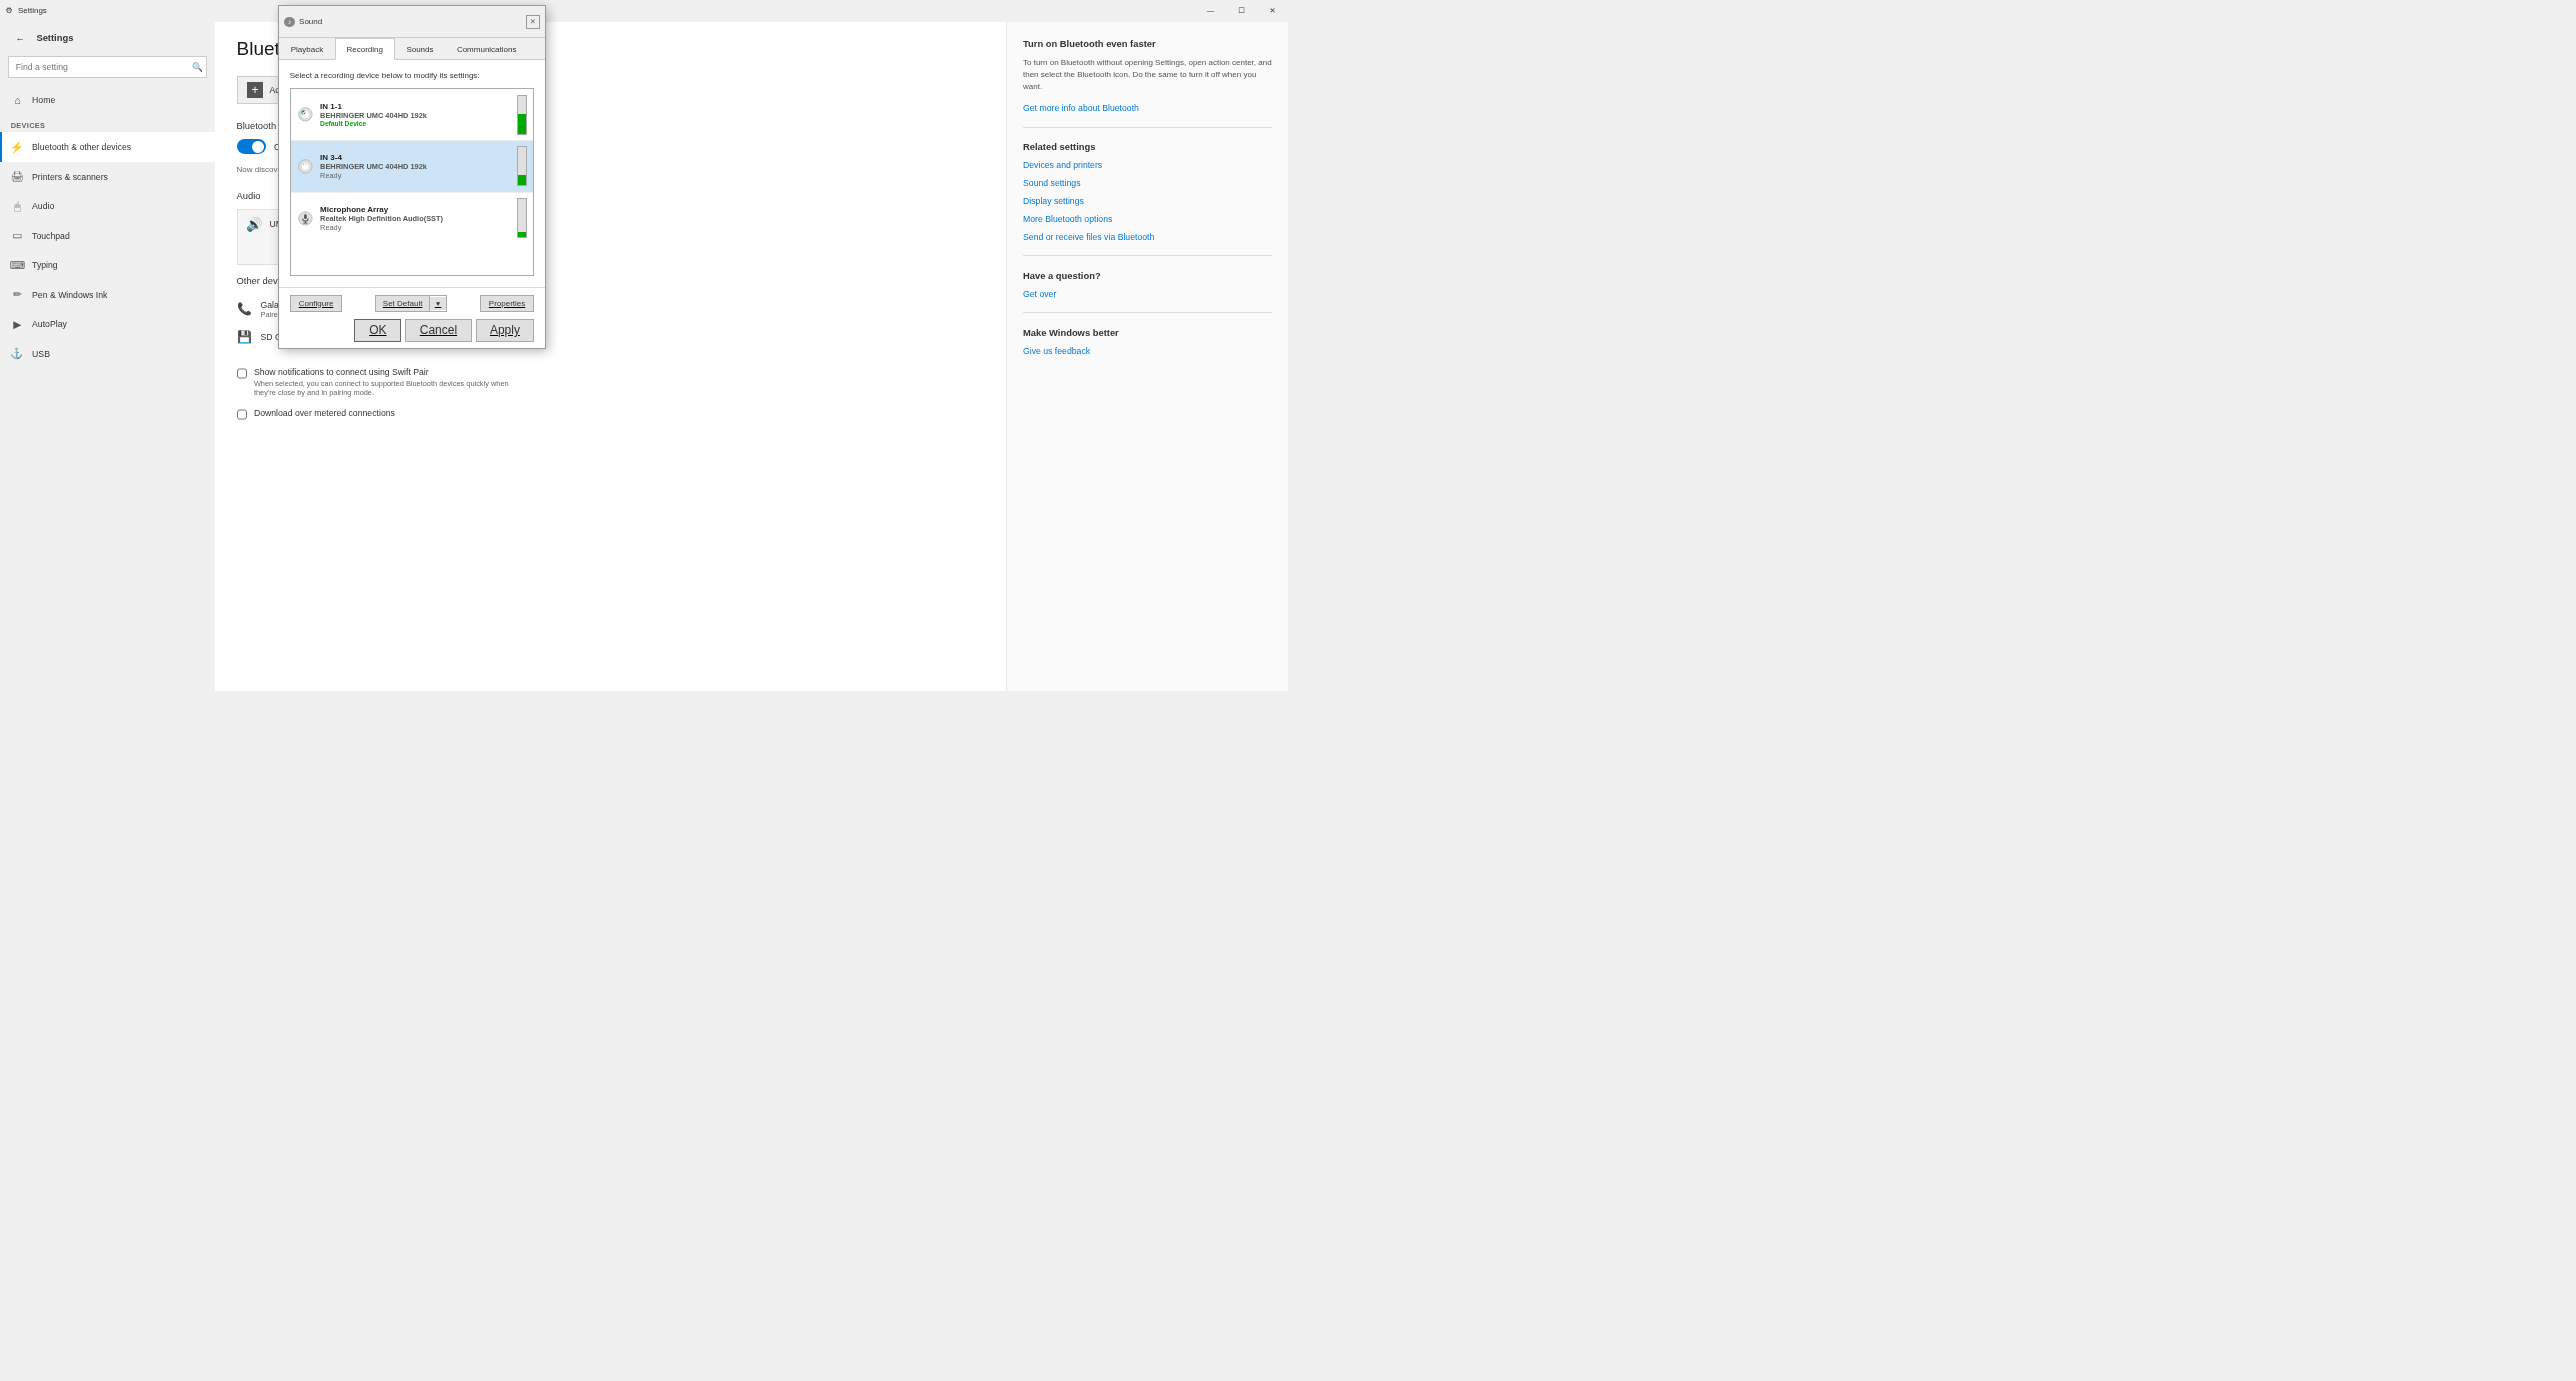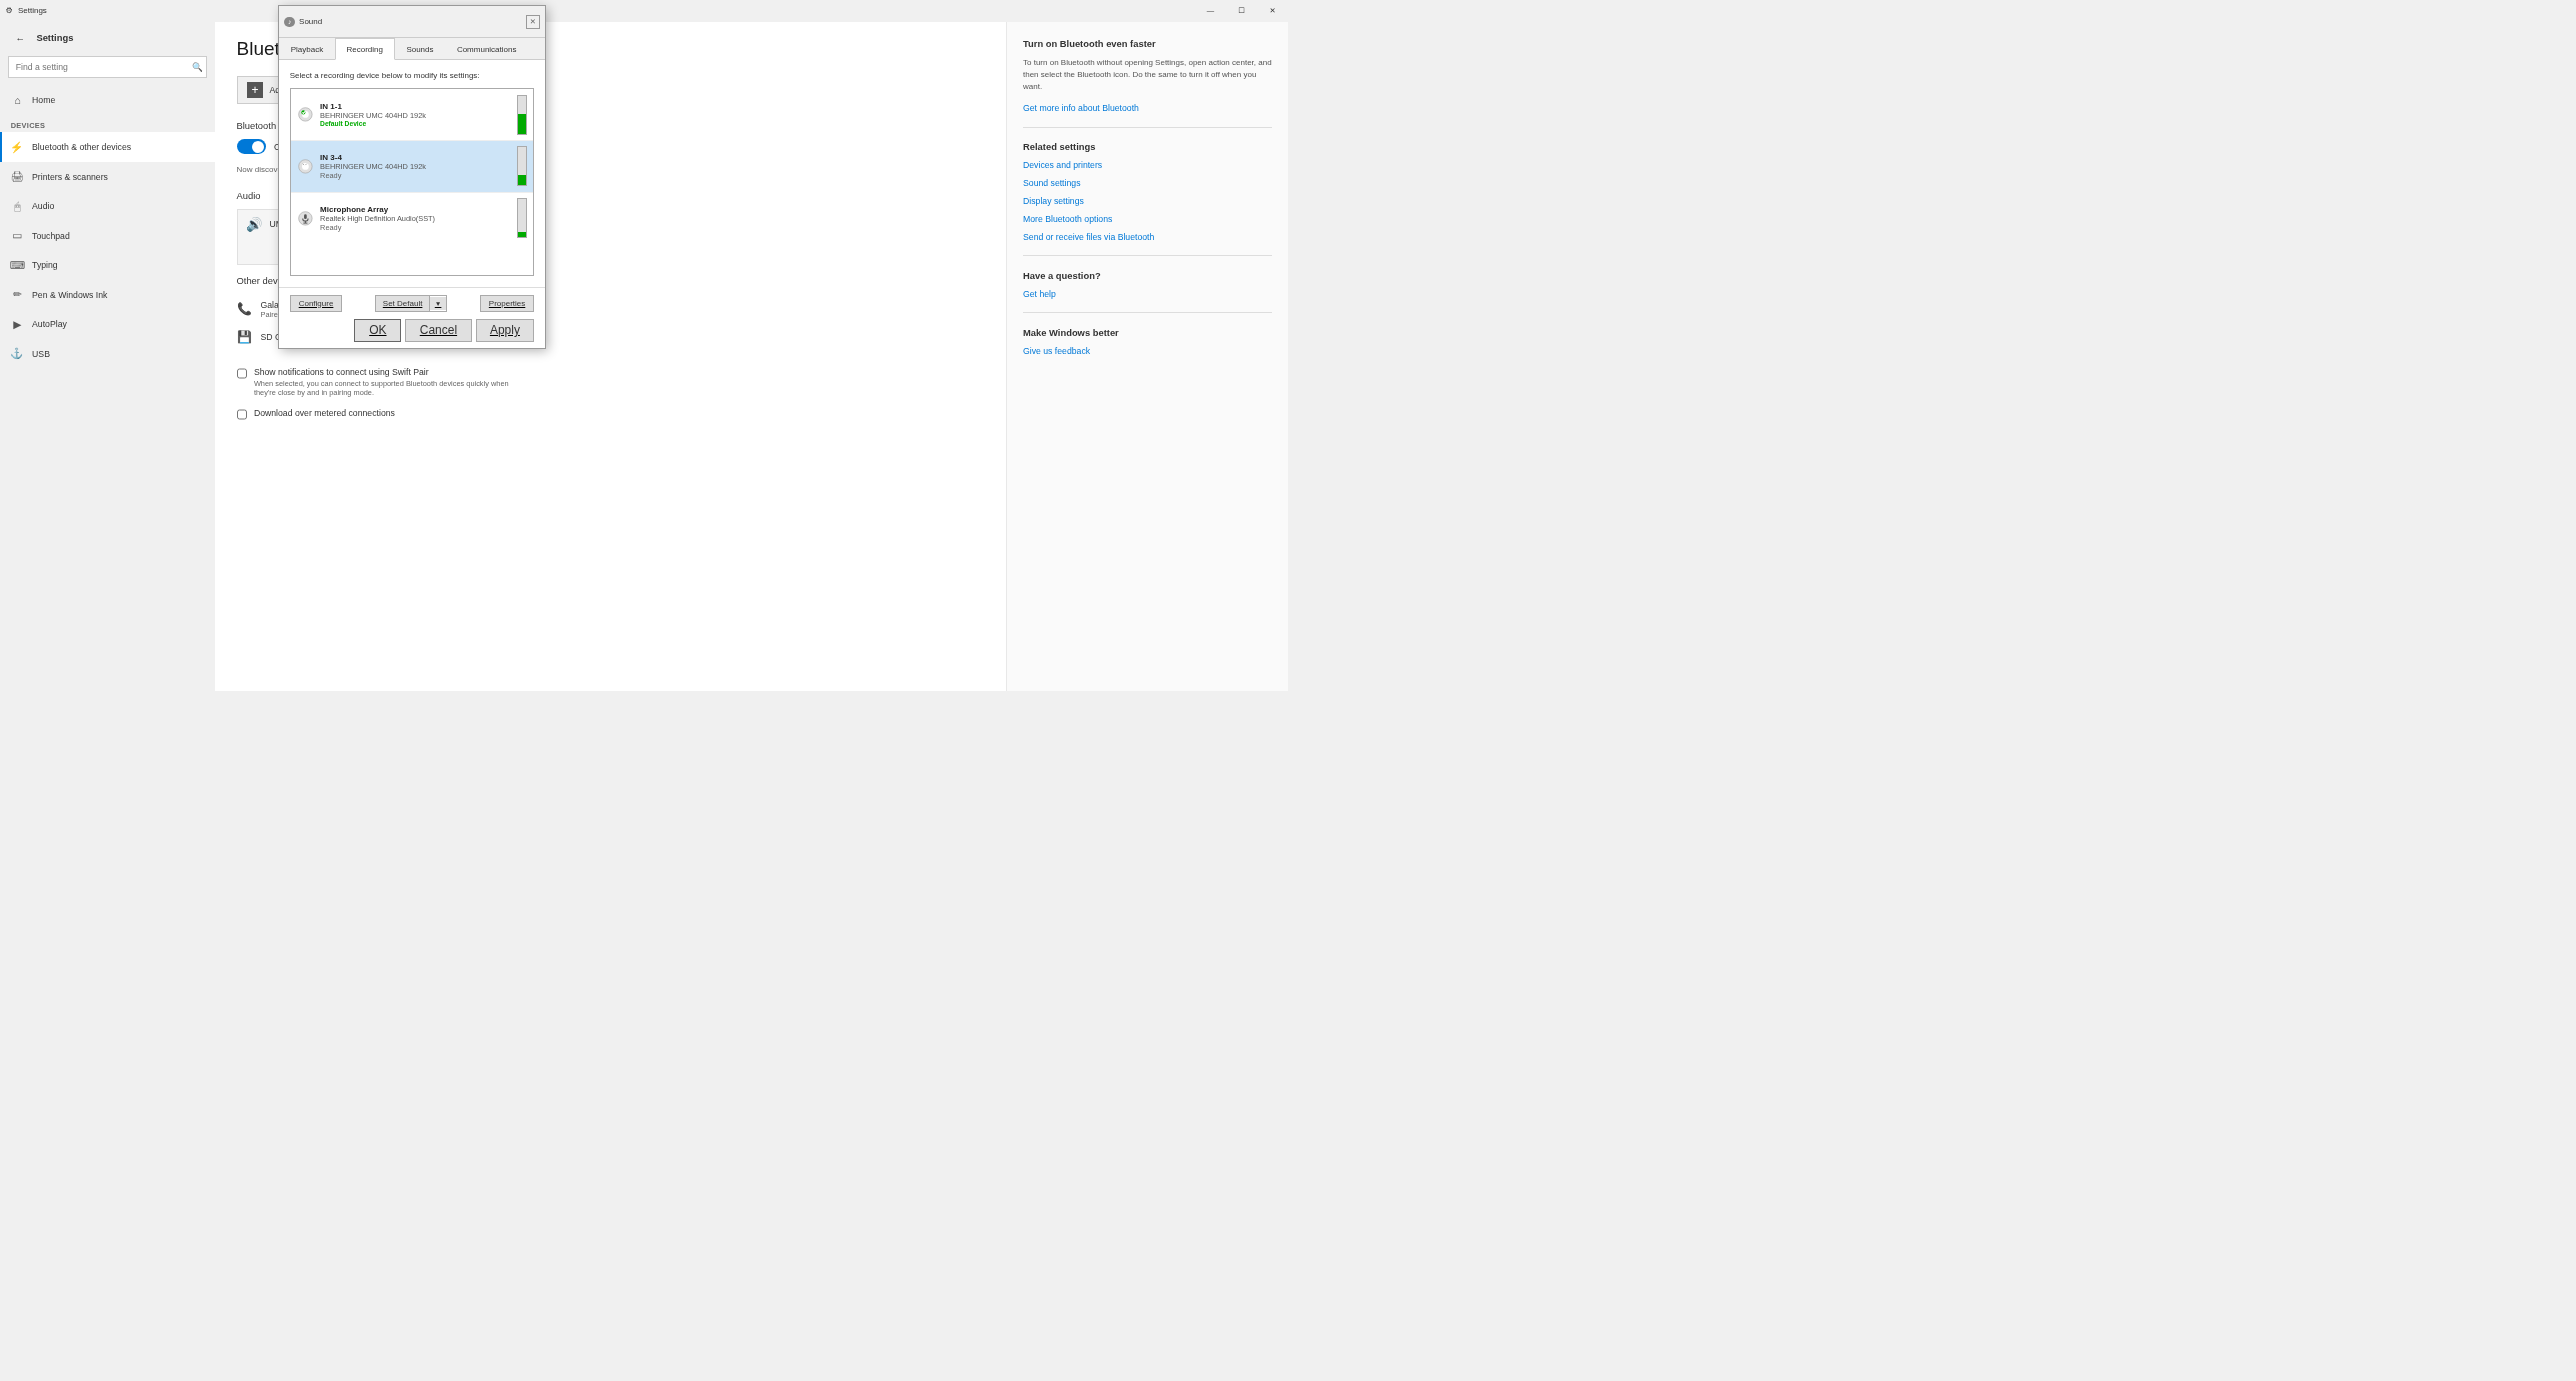--- a/index.html
+++ b/index.html
@@ -439,21 +439,21 @@
     .recording-item-icon {
       width: 16px;
       height: 16px;
       display: flex;
       align-items: center;
       justify-content: center;
       flex-shrink: 0;
     }
     .recording-item-info { flex: 1; }
     .recording-item-name { font-size: 8px; font-weight: 600; color: #222; }
-    .recording-item-device { font-size: 7.4px; color: #555; }
+    .recording-item-device { font-size: 7.4px; color: #555; font-weight: bold; }
     .recording-item-status { font-size: 7.4px; color: #666; }
     .recording-item-default {
       font-size: 6.7px;
       color: #00aa00;
       font-weight: 600;
     }
     .level-bar {
       width: 9.4px;
       height: 40px;
       background: #e0e0e0;
@@ -666,21 +666,21 @@
     <div class="right-section-title">Related settings</div>
     <a class="right-link">Devices and printers</a>
     <a class="right-link">Sound settings</a>
     <a class="right-link">Display settings</a>
     <a class="right-link">More Bluetooth options</a>
     <a class="right-link">Send or receive files via Bluetooth</a>
 
     <hr class="right-divider">
 
     <div class="right-section-title">Have a question?</div>
-    <a class="right-link">Get help</a>
+    <a class="right-link">Get over</a>
 
     <hr class="right-divider">
 
     <div class="right-section-title">Make Windows better</div>
     <a class="right-link">Give us feedback</a>
   </div>
 
 </div>
 
 <div class="dialog">

